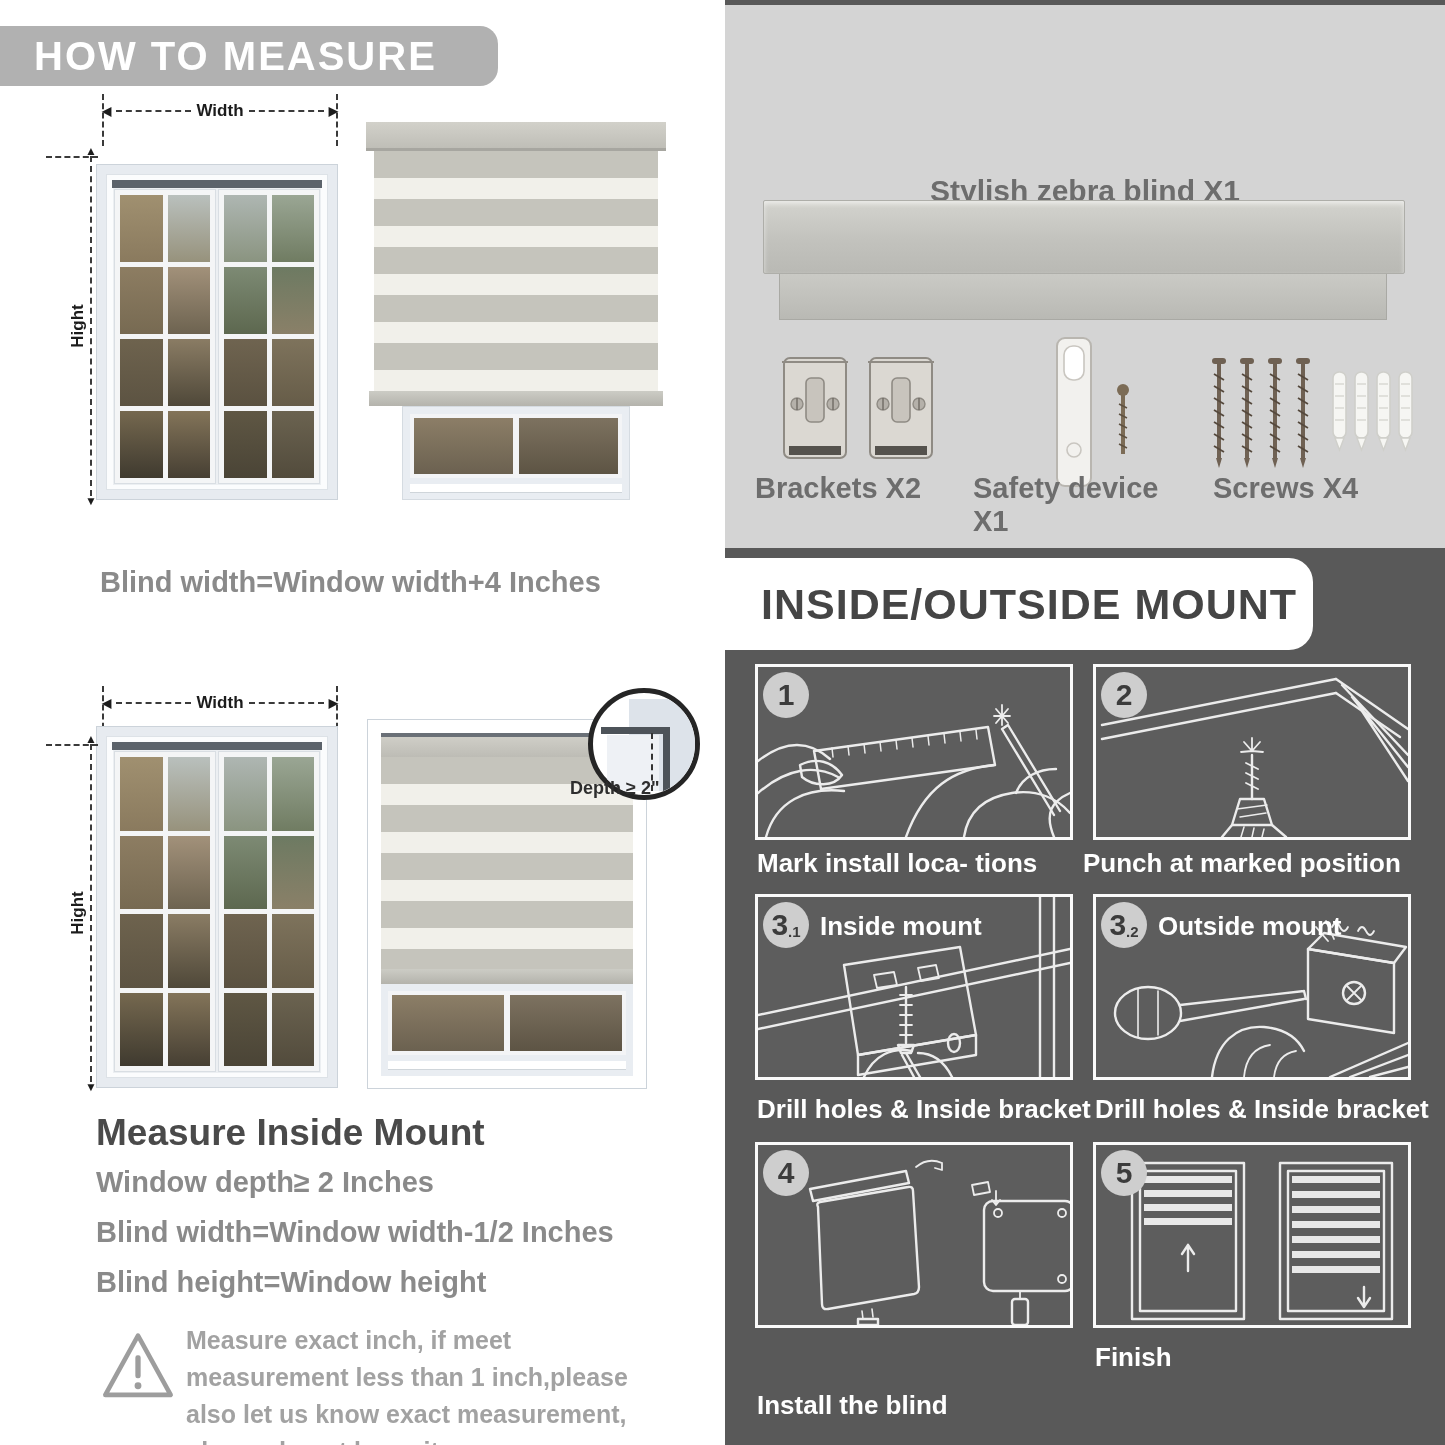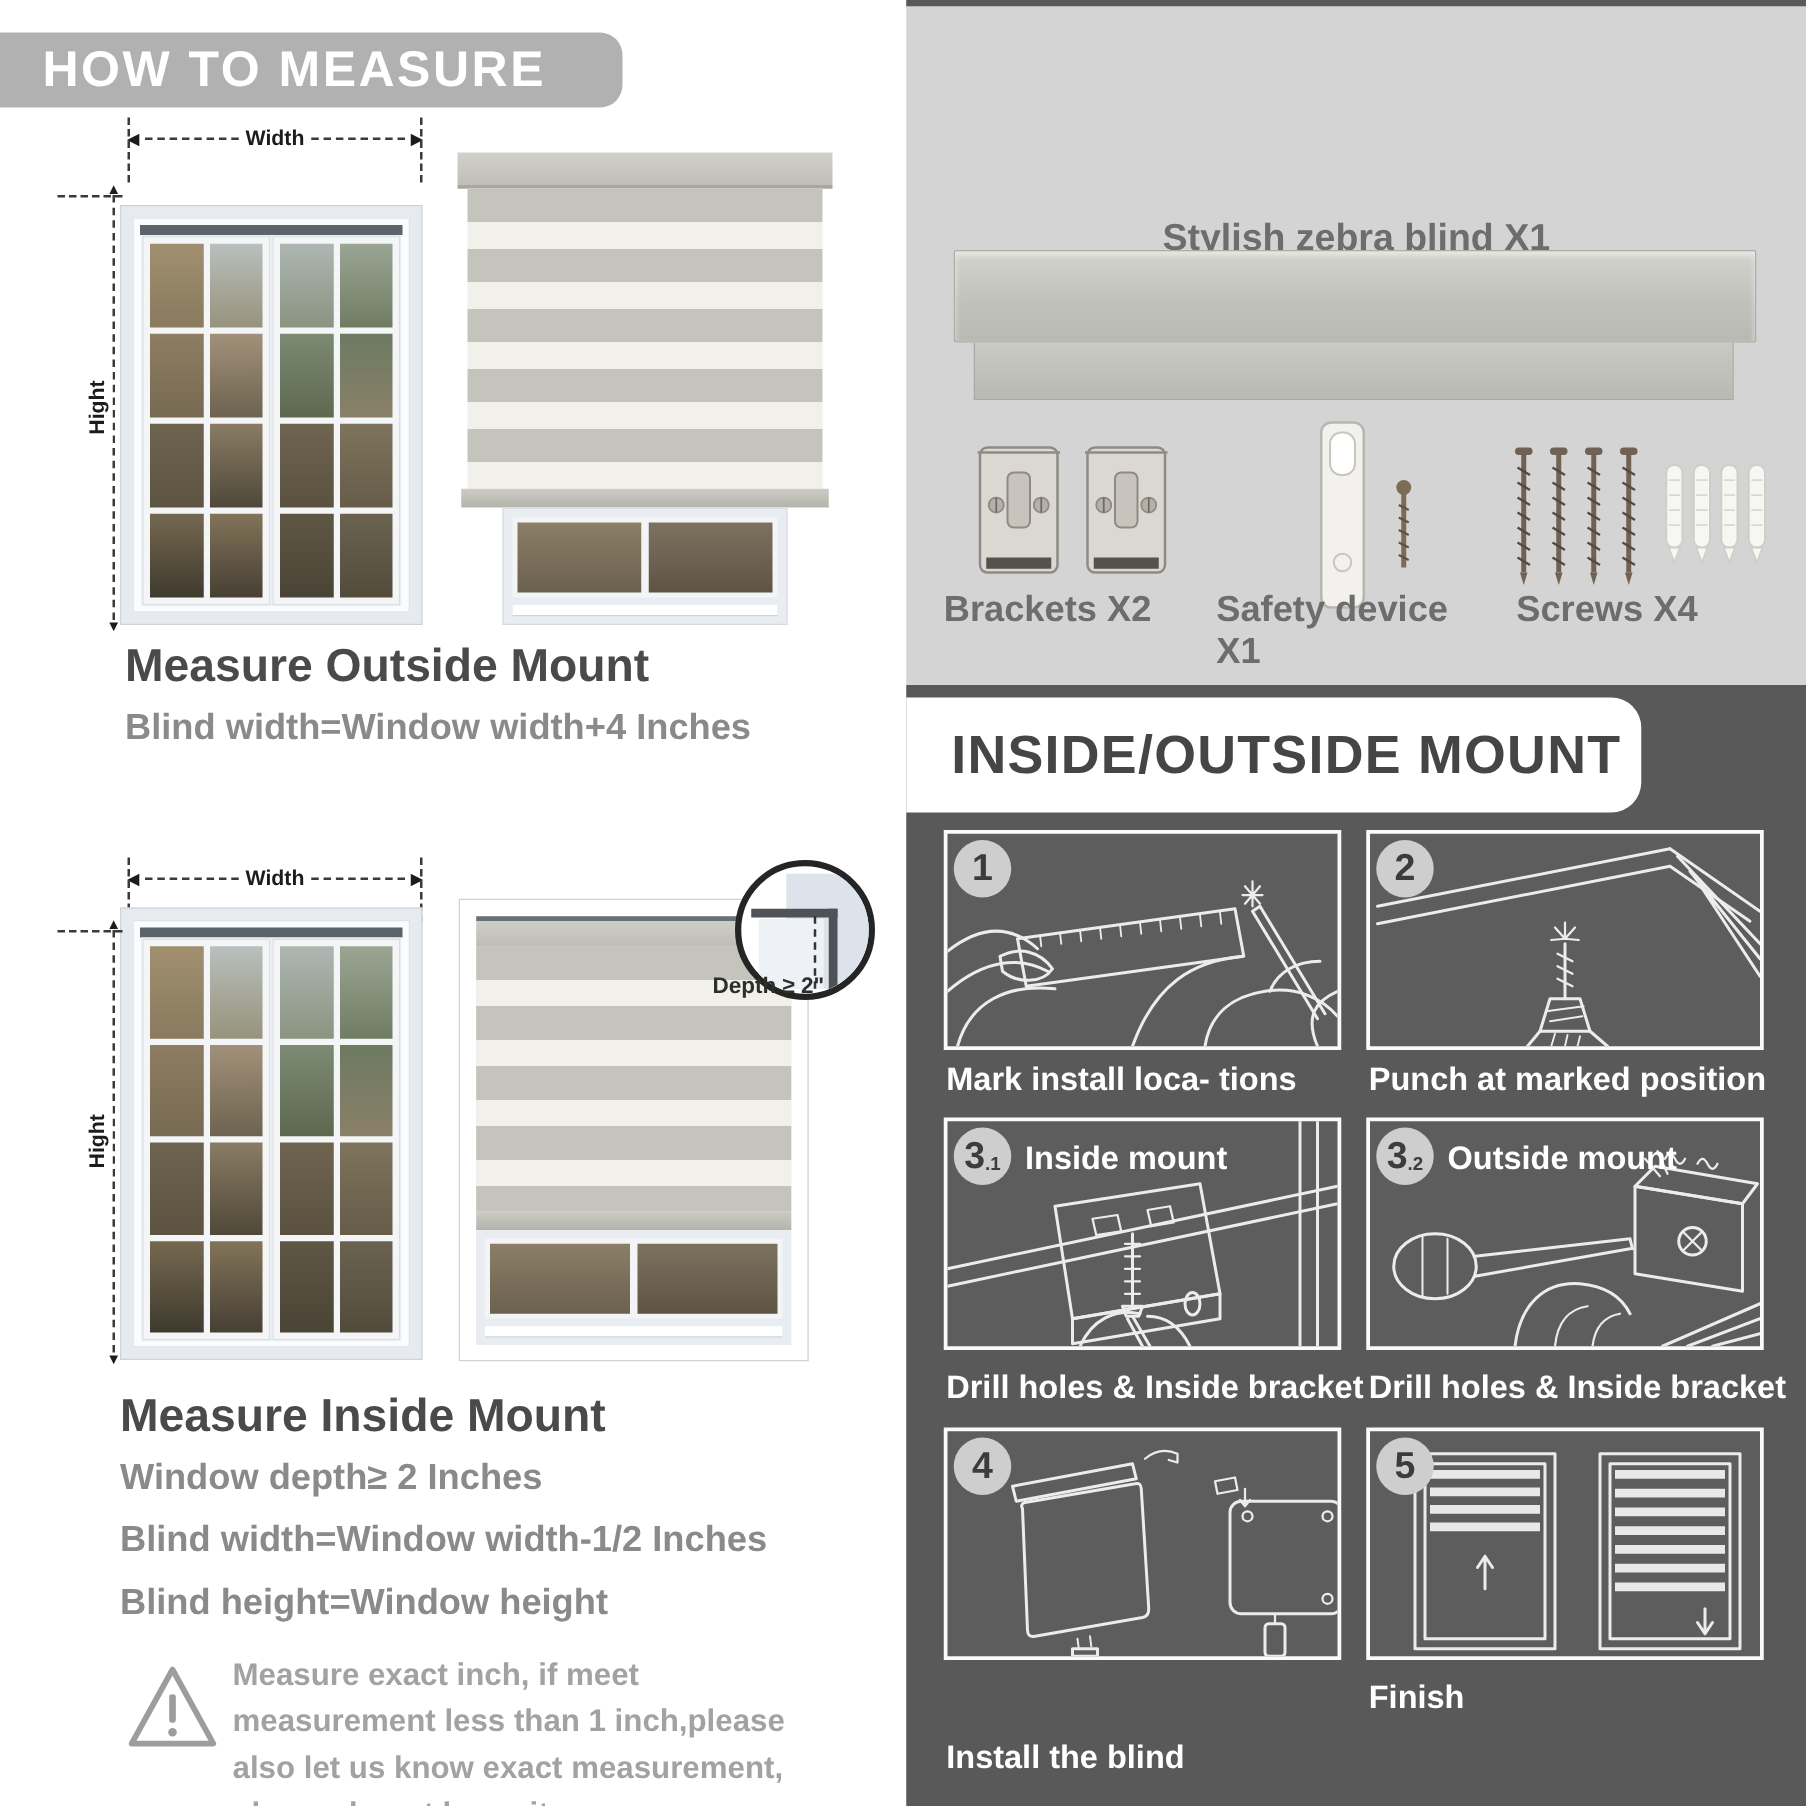--- a/index.html
+++ b/index.html
@@ -164,21 +164,20 @@
       <div class="b-bot"></div>
       <div class="bw" style="width:228px;margin:0 auto;box-sizing:border-box;">
         <div class="bw-glass">
             <div class="bw-pane p1"></div>
             <div class="bw-pane p2"></div>
           </div>
         <div class="bw-sill"></div>
       </div>
     </div>
 
-    <div class="abs sec-title" style="left:100px;top:512px;">Measure Outside Mount</div>
     <div class="abs sec-line" style="left:100px;top:566px;">Blind width=Window width+4 Inches</div>
 
     <div class="abs dimw" style="left:102px;top:692px;width:236px;">
       <span class="tickv l"></span>
       <span class="tickv r"></span>
       <span class="ar">◀</span>
       <span class="seg"></span>
       <span>Width</span>
       <span class="seg"></span>
       <span class="ar">▶</span>
@@ -362,21 +361,21 @@
           <path d="M148 160 l-3 10 M158 161 l-2 9 M168 162 l-2 8" stroke-width="1.5"></path>
         </g>
       </svg>
       <div class="badge">
         <span>2</span>
           <span class="bsub"></span>
       </div>
     </div>
 
     <div class="abs caption" style="left:32px;top:848px;">Mark install loca- tions</div>
-    <div class="abs caption" style="left:370px;top:848px;">Punch at  marked position</div>
+    <div class="abs caption" style="left:358px;top:848px;">Punch at  marked position</div>
 
     <div class="abs panel" style="left:30px;top:894px;width:318px;height:186px;">
       <svg viewBox="0 0 312 180">
         <g class="art">
           <path d="M0 118 L312 52"></path>
           <path d="M0 132 L312 66"></path>
           <path d="M282 0 L282 180 M296 0 L296 180"></path>
           <path d="M86 68 L202 50 L218 138 L100 158 Z"></path>
           <path d="M100 158 L218 138 L218 158 L100 178 Z"></path>
           <path d="M116 78 l20 -3 l3 13 l-20 3 Z" stroke-width="1.8"></path>

